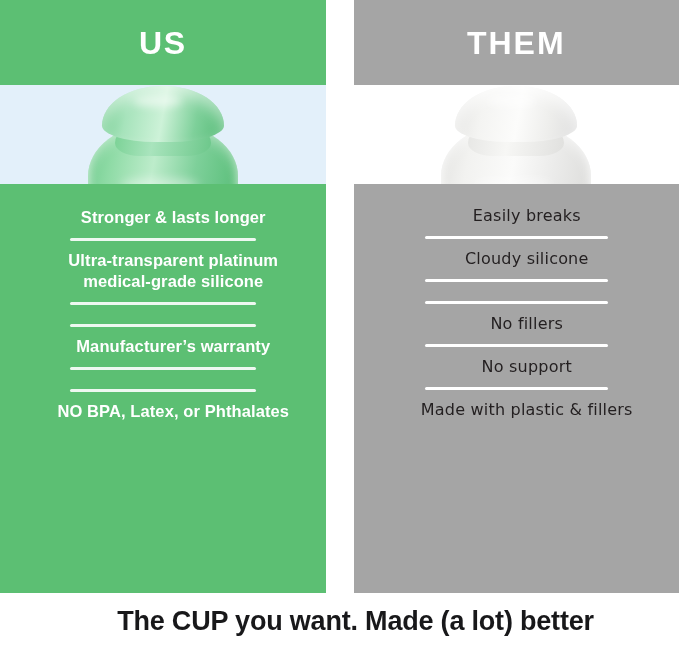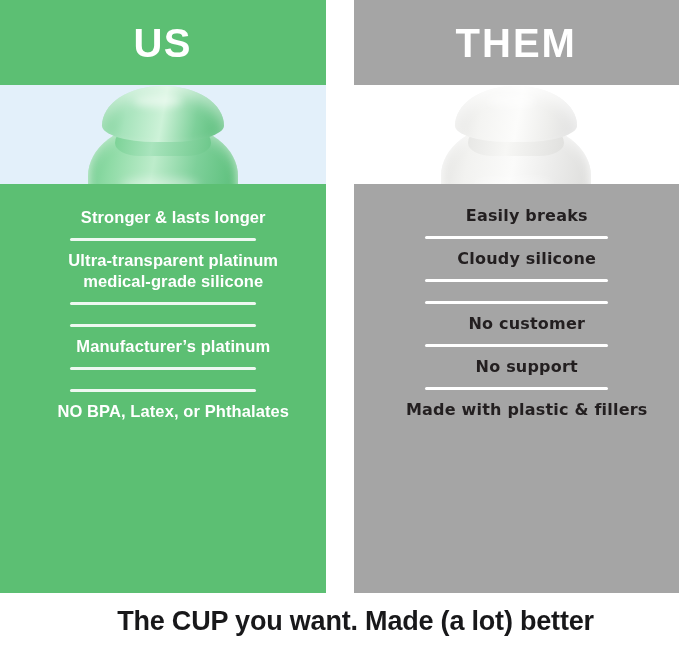--- a/index.html
+++ b/index.html
@@ -48,21 +48,21 @@
     height: 85px;
     width: 100%;
     display: flex;
     align-items: center;
     justify-content: center;
     box-sizing: border-box;
   }
   .col-head-text {
     color: #ffffff;
     font-weight: bold;
-    font-size: 40px;
+    font-size: 32px;
     letter-spacing: 1.5px;
     line-height: 1;
     font-family: "Liberation Sans", sans-serif;
   }
   .col-them .col-head-text { letter-spacing: 2px; }
 
   
   .photo-band {
     position: relative;
     width: 100%;
@@ -185,21 +185,21 @@
     font-size: 16.5px;
     font-weight: bold;
     line-height: 21px;
     letter-spacing: 0.1px;
     font-family: "Liberation Sans", sans-serif;
   }
 
   .col-them .feature-text {
     color: #231f20;
     font-size: 16px;
-    font-weight: bold;
+    font-weight: normal;
     line-height: 21px;
     letter-spacing: 0.2px;
     font-family: "DejaVu Sans", sans-serif;
   }
 
   .divider {
     height: 3px;
     border-radius: 2px;
     margin: 10px auto 9px auto;
   }
@@ -262,21 +262,21 @@
           <span class="feature-text">Stronger &amp; lasts longer</span>
         </div>
         <div class="divider"></div>
         <div class="feature">
           <span class="feature-text">Ultra-transparent platinum
 medical-grade silicone</span>
         </div>
         <div class="divider"></div>
         <div class="divider"></div>
         <div class="feature">
-          <span class="feature-text">Manufacturer’s platinum</span>
+          <span class="feature-text">Manufacturer’s warranty</span>
         </div>
         <div class="divider"></div>
         <div class="divider"></div>
         <div class="feature">
           <span class="feature-text">NO BPA, Latex, or Phthalates</span>
         </div>
       </div>
 
     </div>
 
@@ -303,21 +303,21 @@
         <div class="feature feature-them-0">
           <span class="feature-text">Easily breaks</span>
         </div>
         <div class="divider"></div>
         <div class="feature">
           <span class="feature-text">Cloudy silicone</span>
         </div>
         <div class="divider"></div>
         <div class="divider"></div>
         <div class="feature">
-          <span class="feature-text">No customer</span>
+          <span class="feature-text">No fillers</span>
         </div>
         <div class="divider"></div>
         <div class="feature">
           <span class="feature-text">No support</span>
         </div>
         <div class="divider"></div>
         <div class="feature">
           <span class="feature-text">Made with plastic &amp; fillers</span>
         </div>
       </div>

